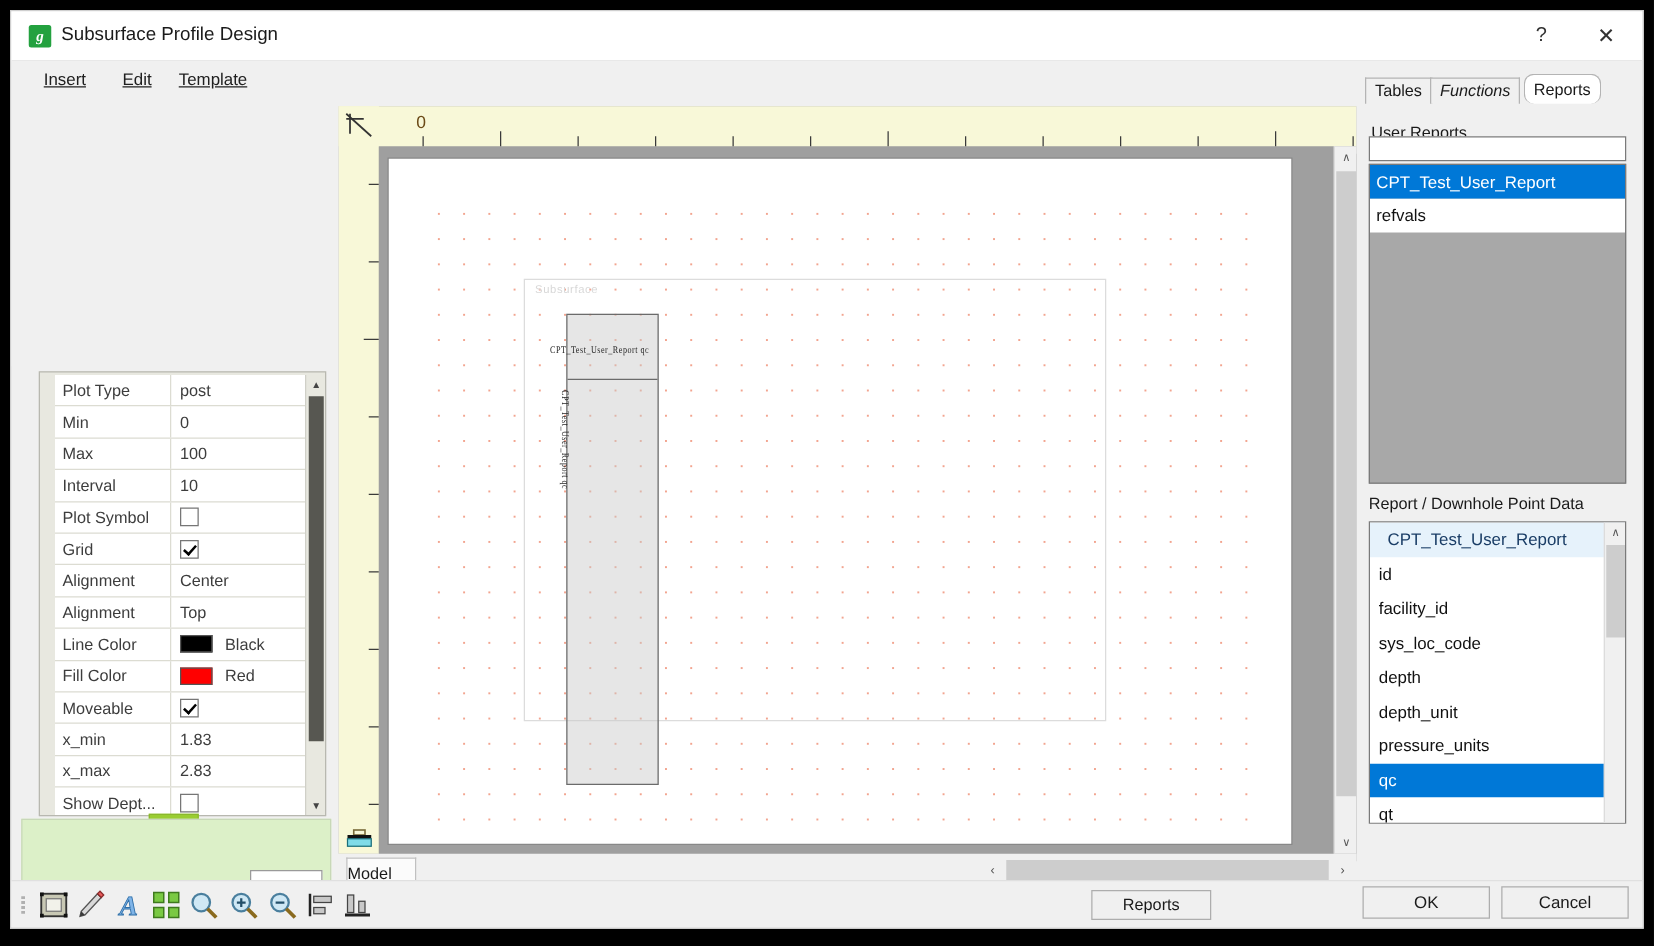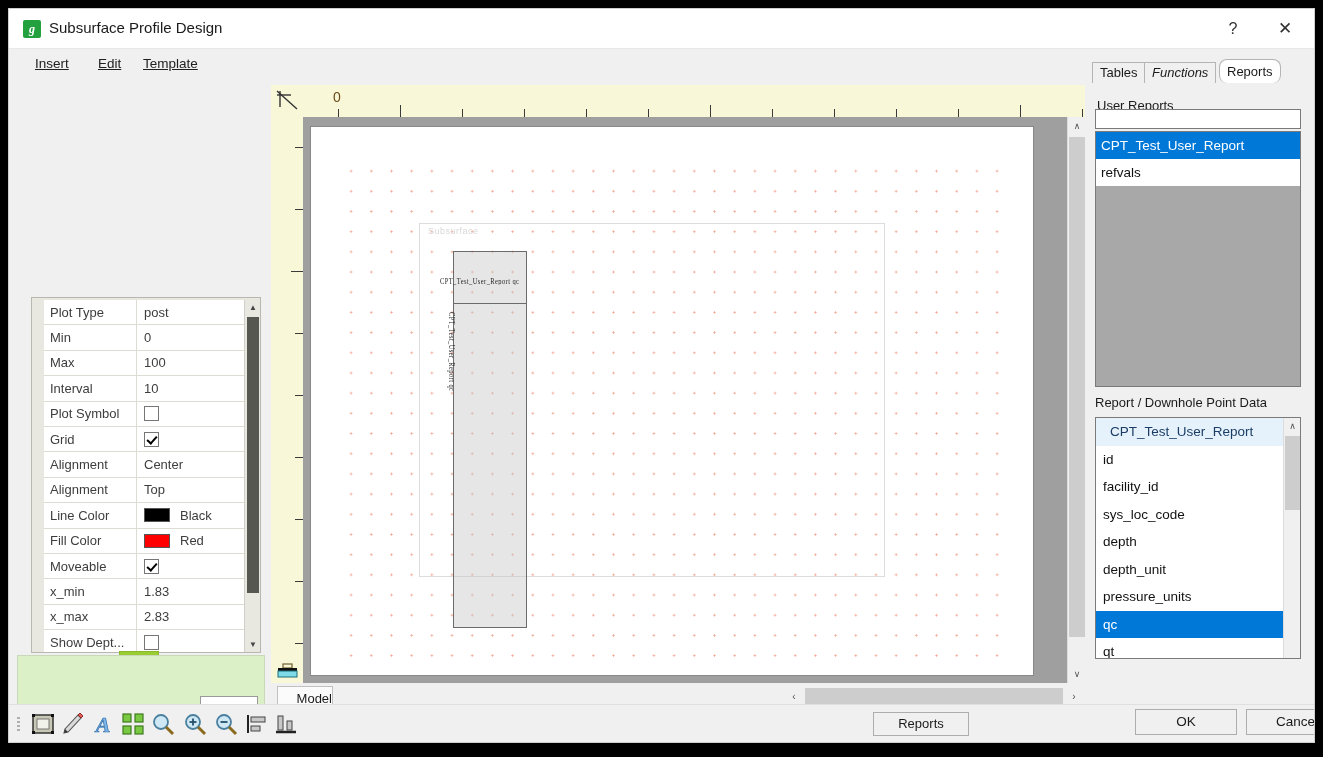--- a/index.html
+++ b/index.html
@@ -313,21 +313,21 @@
   .toolbox-icon {
     position: absolute; left: 4px; top: -22px;
     width: 28px; height: 20px;
   }
   .model-tab {
     position: absolute; left: 6px; top: 3px;
     width: 56px; height: 24px;
     background: #fbfbfb;
     border: 1px solid #c0c0c0;
     border-bottom: none;
-    text-align: right; line-height: 23px;
+    text-align: left; line-height: 23px;
     font-size: 13px; color: #1a1a1a;
   }
   .hsb {
     position: absolute; left: 70px; top: 2px;
     width: 742px; height: 24px;
     background: #f0f0f0;
   }
   .hsb .arrow {
     position: absolute; top: 0; width: 18px; height: 24px;
     text-align: center; line-height: 24px;
@@ -365,21 +365,21 @@
     border: 1px solid #adadad;
     font-size: 13px; color: #1a1a1a;
     text-align: center; line-height: 22px;
   }
   .ok-btn, .cancel-btn {
     position: absolute; top: 4px;
     width: 102px; height: 26px;
     background: #f0f0f0;
     border: 1px solid #adadad;
     font-size: 13.5px; color: #1a1a1a;
-    text-align: center; line-height: 24px; margin-left: 45px;
+    text-align: center; line-height: 24px;
   }
   .ok-btn { left: 1081px; }
   .cancel-btn { left: 1192px; }
 
   
   .right-panel {
     position: absolute; left: 1080px; top: 44px;
     width: 219px; height: 660px;
     background: #f0f0f0;
   }

